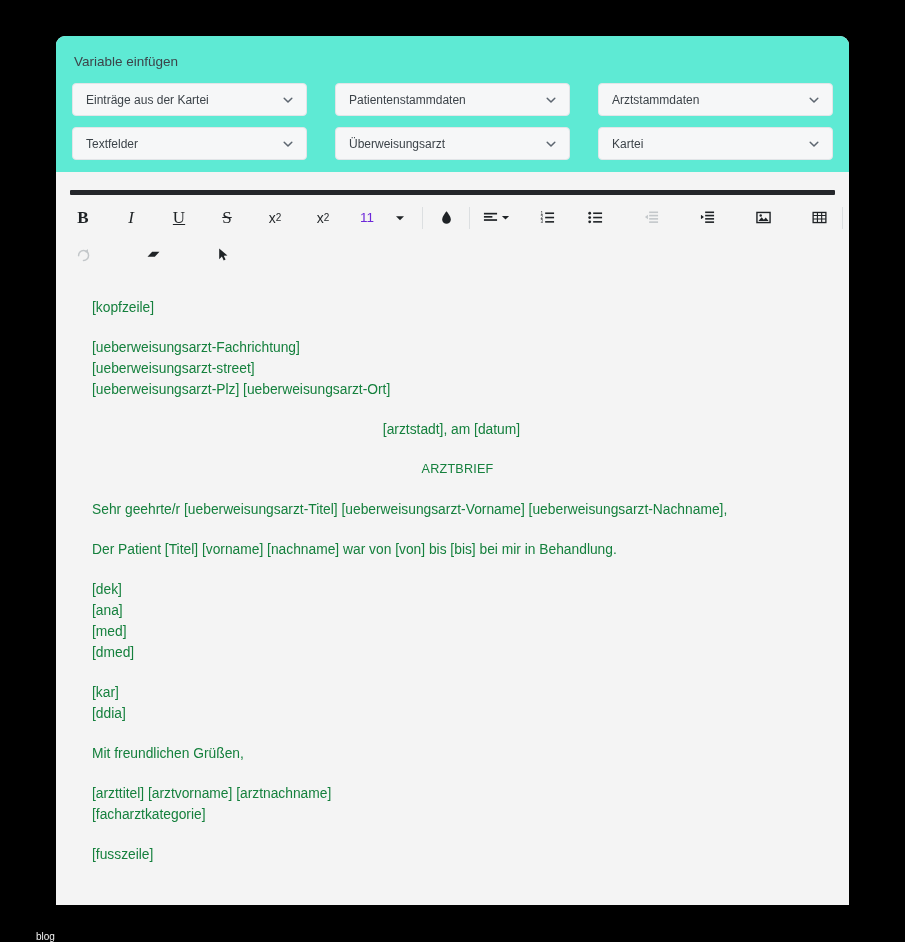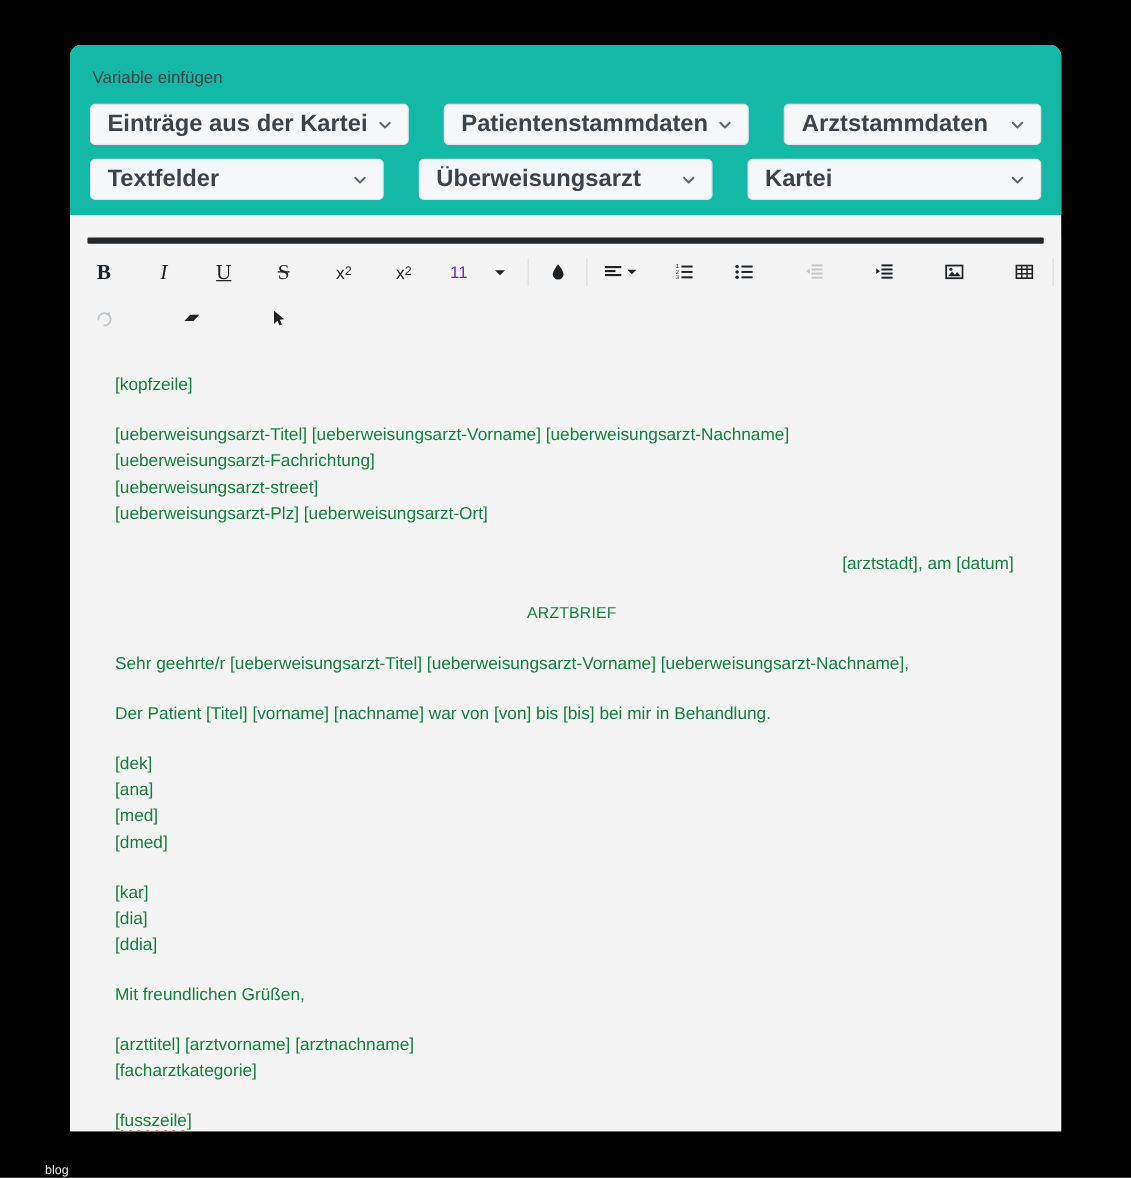--- a/index.html
+++ b/index.html
@@ -39,21 +39,21 @@
     background: #f4f4f4;
     border-top-left-radius: 9px;
     border-top-right-radius: 9px;
     overflow: hidden;
     z-index: 2;
     box-shadow: 0 0 0 1px rgba(0,0,0,0.04);
   }
 
   
   #var-header {
-    background: #14b8a6;
+    background: #5eead4;
     padding: 14px 16px 18px 16px;
     box-sizing: border-box;
     height: 136px;
   }
   #var-title {
     font-size: 13.5px;
     color: #3c4349;
     margin: 4px 0 13px 2px;
     line-height: 16px;
   }
@@ -69,26 +69,25 @@
     border: 1px solid #e2e5e8;
     border-radius: 4px;
     display: flex;
     align-items: center;
     justify-content: space-between;
     padding: 0 12px 0 13px;
     box-sizing: border-box;
     cursor: pointer;
   }
   .dropdown .dd-label {
-    font-size: 19px;
+    font-size: 12px;
     color: #3c4349;
     white-space: nowrap;
     overflow: hidden;
     text-overflow: ellipsis;
-    font-weight: bold;
   }
   .chev {
     width: 12px;
     height: 12px;
     flex: none;
     margin-left: 8px;
   }
   .chev svg { display: block; }
 
   
@@ -164,29 +163,28 @@
   
   #doc {
     padding: 22px 26px 0 36px;
     font-size: 13.8px;
     line-height: 21px;
     color: #15803d;
     font-family: "Liberation Sans", sans-serif;
   }
   #doc p { margin: 0 0 19px 0; }
   #doc p.tight { margin-bottom: 0; }
-  .right { text-align: right; padding-right: 12px; }
+  .right { text-align: center; padding-right: 12px; }
   .center-bold {
     text-align: center;
     font-weight: normal;
     font-size: 12.6px;
     letter-spacing: 0.2px;
   }
   .spell {
-    text-decoration: underline;
     text-decoration-style: wavy;
     text-decoration-color: #e8766b;
     text-decoration-thickness: 1px;
     text-underline-offset: 2px;
   }
 </style>
 </head>
 <body>
 
 <div id="watermark">blog</div>
@@ -428,21 +426,20 @@
         </div>
       </div>
 
     </div>
 
     <div id="doc">
 
       <p>[kopfzeile]</p>
 
       <div>
-        <p class="tight">[ueberweisungsarzt-Titel] [ueberweisungsarzt-Vorname] [ueberweisungsarzt-Nachname]</p>
         <p class="tight">[ueberweisungsarzt-Fachrichtung]</p>
         <p class="tight">[ueberweisungsarzt-street]</p>
         <p>[ueberweisungsarzt-Plz] [ueberweisungsarzt-Ort]</p>
       </div>
 
       <p class="right">[arztstadt], am [datum]</p>
 
       <p class="center-bold">ARZTBRIEF</p>
 
       <p>Sehr geehrte/r [ueberweisungsarzt-Titel] [ueberweisungsarzt-Vorname] [ueberweisungsarzt-Nachname],</p>
@@ -451,21 +448,20 @@
 
       <div>
         <p class="tight">[dek]</p>
         <p class="tight">[ana]</p>
         <p class="tight">[med]</p>
         <p>[dmed]</p>
       </div>
 
       <div>
         <p class="tight">[kar]</p>
-        <p class="tight">[dia]</p>
         <p>[ddia]</p>
       </div>
 
       <p>Mit freundlichen Grüßen,</p>
 
       <div>
         <p class="tight">[arzttitel] [arztvorname] [arztnachname]</p>
         <p>[facharztkategorie]</p>
       </div>
 

